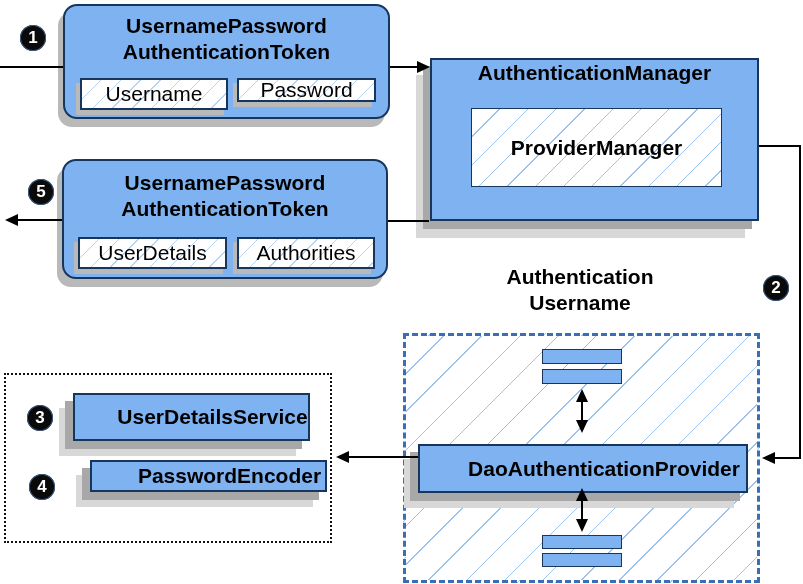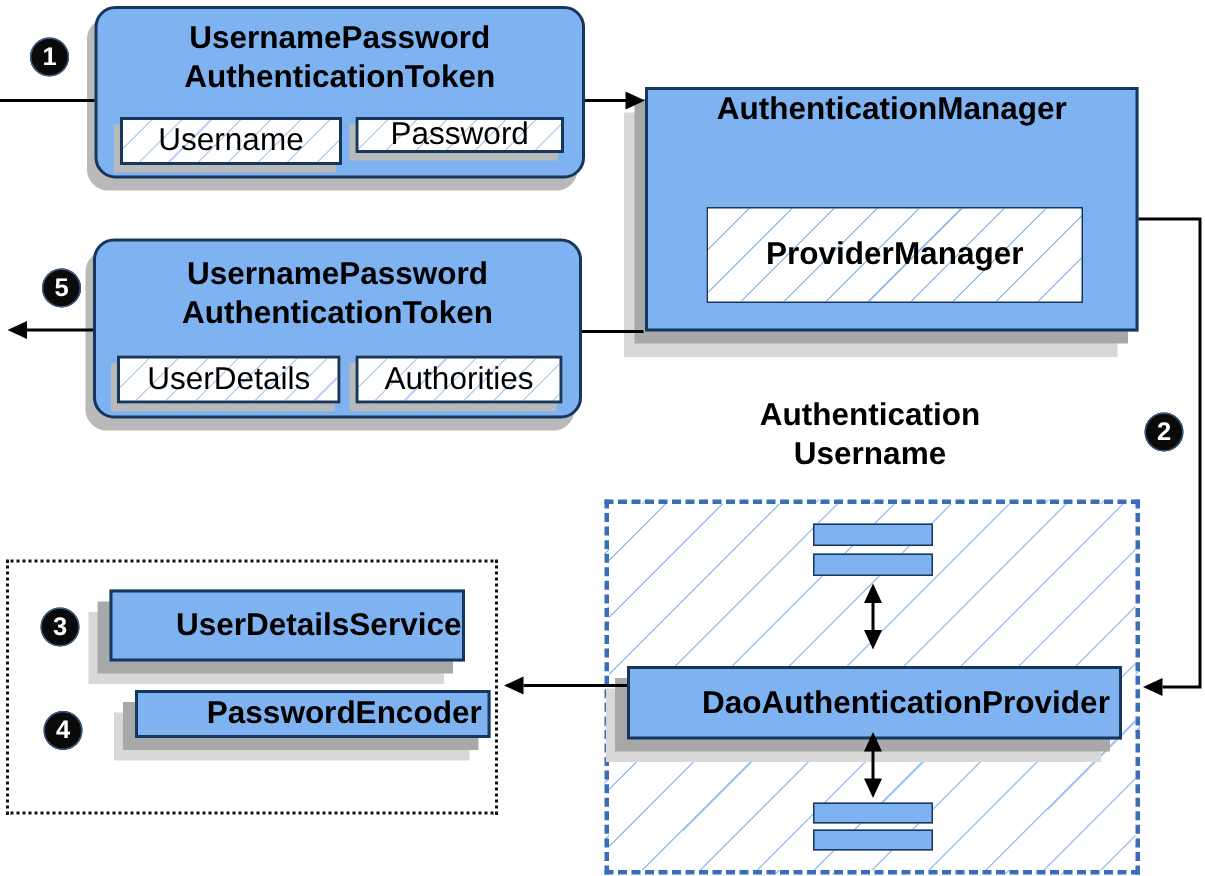--- a/index.html
+++ b/index.html
@@ -65,21 +65,21 @@
 
   <div class="node rounded" style="left:63px;top:4px;width:327px;height:115px;">
     <div class="title" style="margin-top:7px;">UsernamePassword
 AuthenticationToken</div>
     <div class="field" style="left:15px;top:72px;width:148px;height:32px;">Username</div>
     <div class="field" style="left:172px;top:72px;width:139px;height:24px;">Password</div>
   </div>
 
   <div class="node dblshadow" style="left:430px;top:58px;width:329px;height:163px;">
     <div class="title" style="">AuthenticationManager</div>
-    <div class="hatch-inner" style="left:39px;top:78px;width:251px;height:64px;">ProviderManager</div>
+    <div class="hatch-inner" style="left:39px;top:48px;width:251px;height:79px;">ProviderManager</div>
   </div>
 
   <div class="node rounded" style="left:62px;top:159px;width:326px;height:120px;">
     <div class="title" style="margin-top:9px;">UsernamePassword
 AuthenticationToken</div>
     <div class="field" style="left:14px;top:76px;width:149px;height:32px;">UserDetails</div>
     <div class="field" style="left:173px;top:76px;width:138px;height:32px;">Authorities</div>
   </div>
 
   <div class="title abs" style="left:455px;top:264px;width:250px;">Authentication

